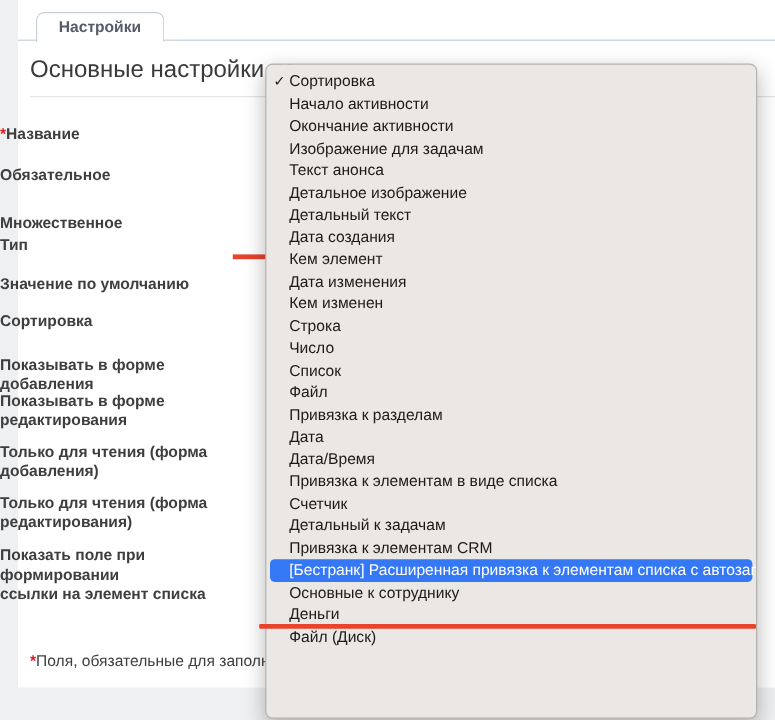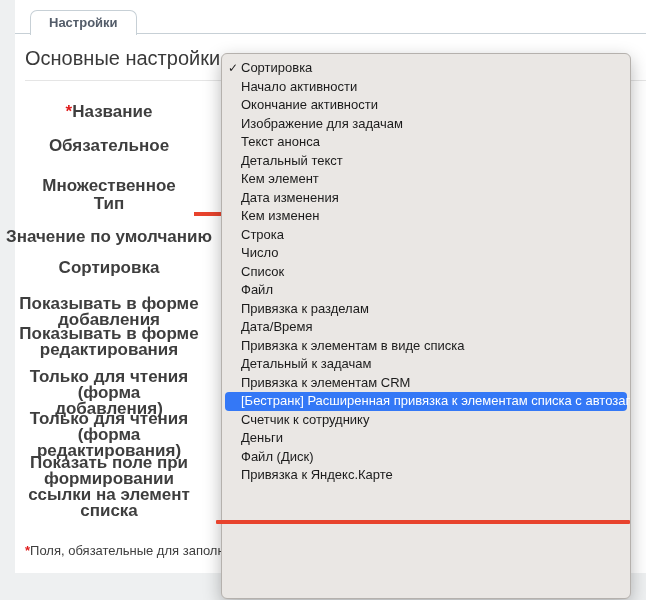--- a/index.html
+++ b/index.html
@@ -26,22 +26,22 @@
   }
   .page-title{
     position:absolute;left:25px;top:47px;margin:0;z-index:1;
     font-size:20px;font-weight:400;color:#3a3a3a;white-space:nowrap;
   }
   .divider{
     position:absolute;left:25px;right:0;top:80px;height:1px;
     background:#e5e5e5;z-index:1;
   }
   .form-label{
-    position:absolute;left:0;width:218px;text-align:center;z-index:1;
-    font-size:17px;font-weight:bold;color:#3e3e3e;
+    position:absolute;left:0;width:218px;text-align:left;z-index:1;
+    font-size:13px;font-weight:bold;color:#3e3e3e;
     line-height:16px;white-space:pre-line;
   }
   .lbl-0{top:104px}.lbl-1{top:138px}.lbl-2{top:178px}.lbl-3{top:196px}
   .lbl-4{top:229px}.lbl-5{top:260px}.lbl-6{top:296px}.lbl-7{top:326px}
   .lbl-8{top:369px}.lbl-9{top:411px}.lbl-10{top:455px}
   .req{color:#e01c1c;font-weight:bold;}
   .footnote{
     position:absolute;left:25px;top:543px;z-index:1;
     font-size:13px;color:#3e3e3e;white-space:nowrap;
   }
@@ -105,34 +105,37 @@
 
 <div class="red-underline type-underline"></div>
 
 <div class="dropdown">
   <div id="dd-items">
       <div class="dd-item"><span class="check">✓</span><span>Сортировка</span></div>
       <div class="dd-item"><span>Начало активности</span></div>
       <div class="dd-item"><span>Окончание активности</span></div>
       <div class="dd-item"><span>Изображение для задачам</span></div>
       <div class="dd-item"><span>Текст анонса</span></div>
+      <div class="dd-item"><span>Детальное изображение</span></div>
       <div class="dd-item"><span>Детальный текст</span></div>
+      <div class="dd-item"><span>Дата создания</span></div>
       <div class="dd-item"><span>Кем элемент</span></div>
       <div class="dd-item"><span>Дата изменения</span></div>
       <div class="dd-item"><span>Кем изменен</span></div>
       <div class="dd-item"><span>Строка</span></div>
       <div class="dd-item"><span>Число</span></div>
       <div class="dd-item"><span>Список</span></div>
       <div class="dd-item"><span>Файл</span></div>
       <div class="dd-item"><span>Привязка к разделам</span></div>
+      <div class="dd-item"><span>Дата</span></div>
       <div class="dd-item"><span>Дата/Время</span></div>
       <div class="dd-item"><span>Привязка к элементам в виде списка</span></div>
+      <div class="dd-item"><span>Счетчик</span></div>
       <div class="dd-item"><span>Детальный к задачам</span></div>
       <div class="dd-item"><span>Привязка к элементам CRM</span></div>
       <div class="dd-item selected"><span>[Бестранк] Расширенная привязка к элементам списка с автозаполнением</span></div>
-      <div class="dd-item"><span>Счетчик к сотруднику</span></div>
+      <div class="dd-item"><span>Основные к сотруднику</span></div>
       <div class="dd-item"><span>Деньги</span></div>
       <div class="dd-item"><span>Файл (Диск)</span></div>
-      <div class="dd-item"><span>Привязка к Яндекс.Карте</span></div>
     </div>
 </div>
 
 <div class="red-underline selected-underline"></div>
 
 </body></html>

